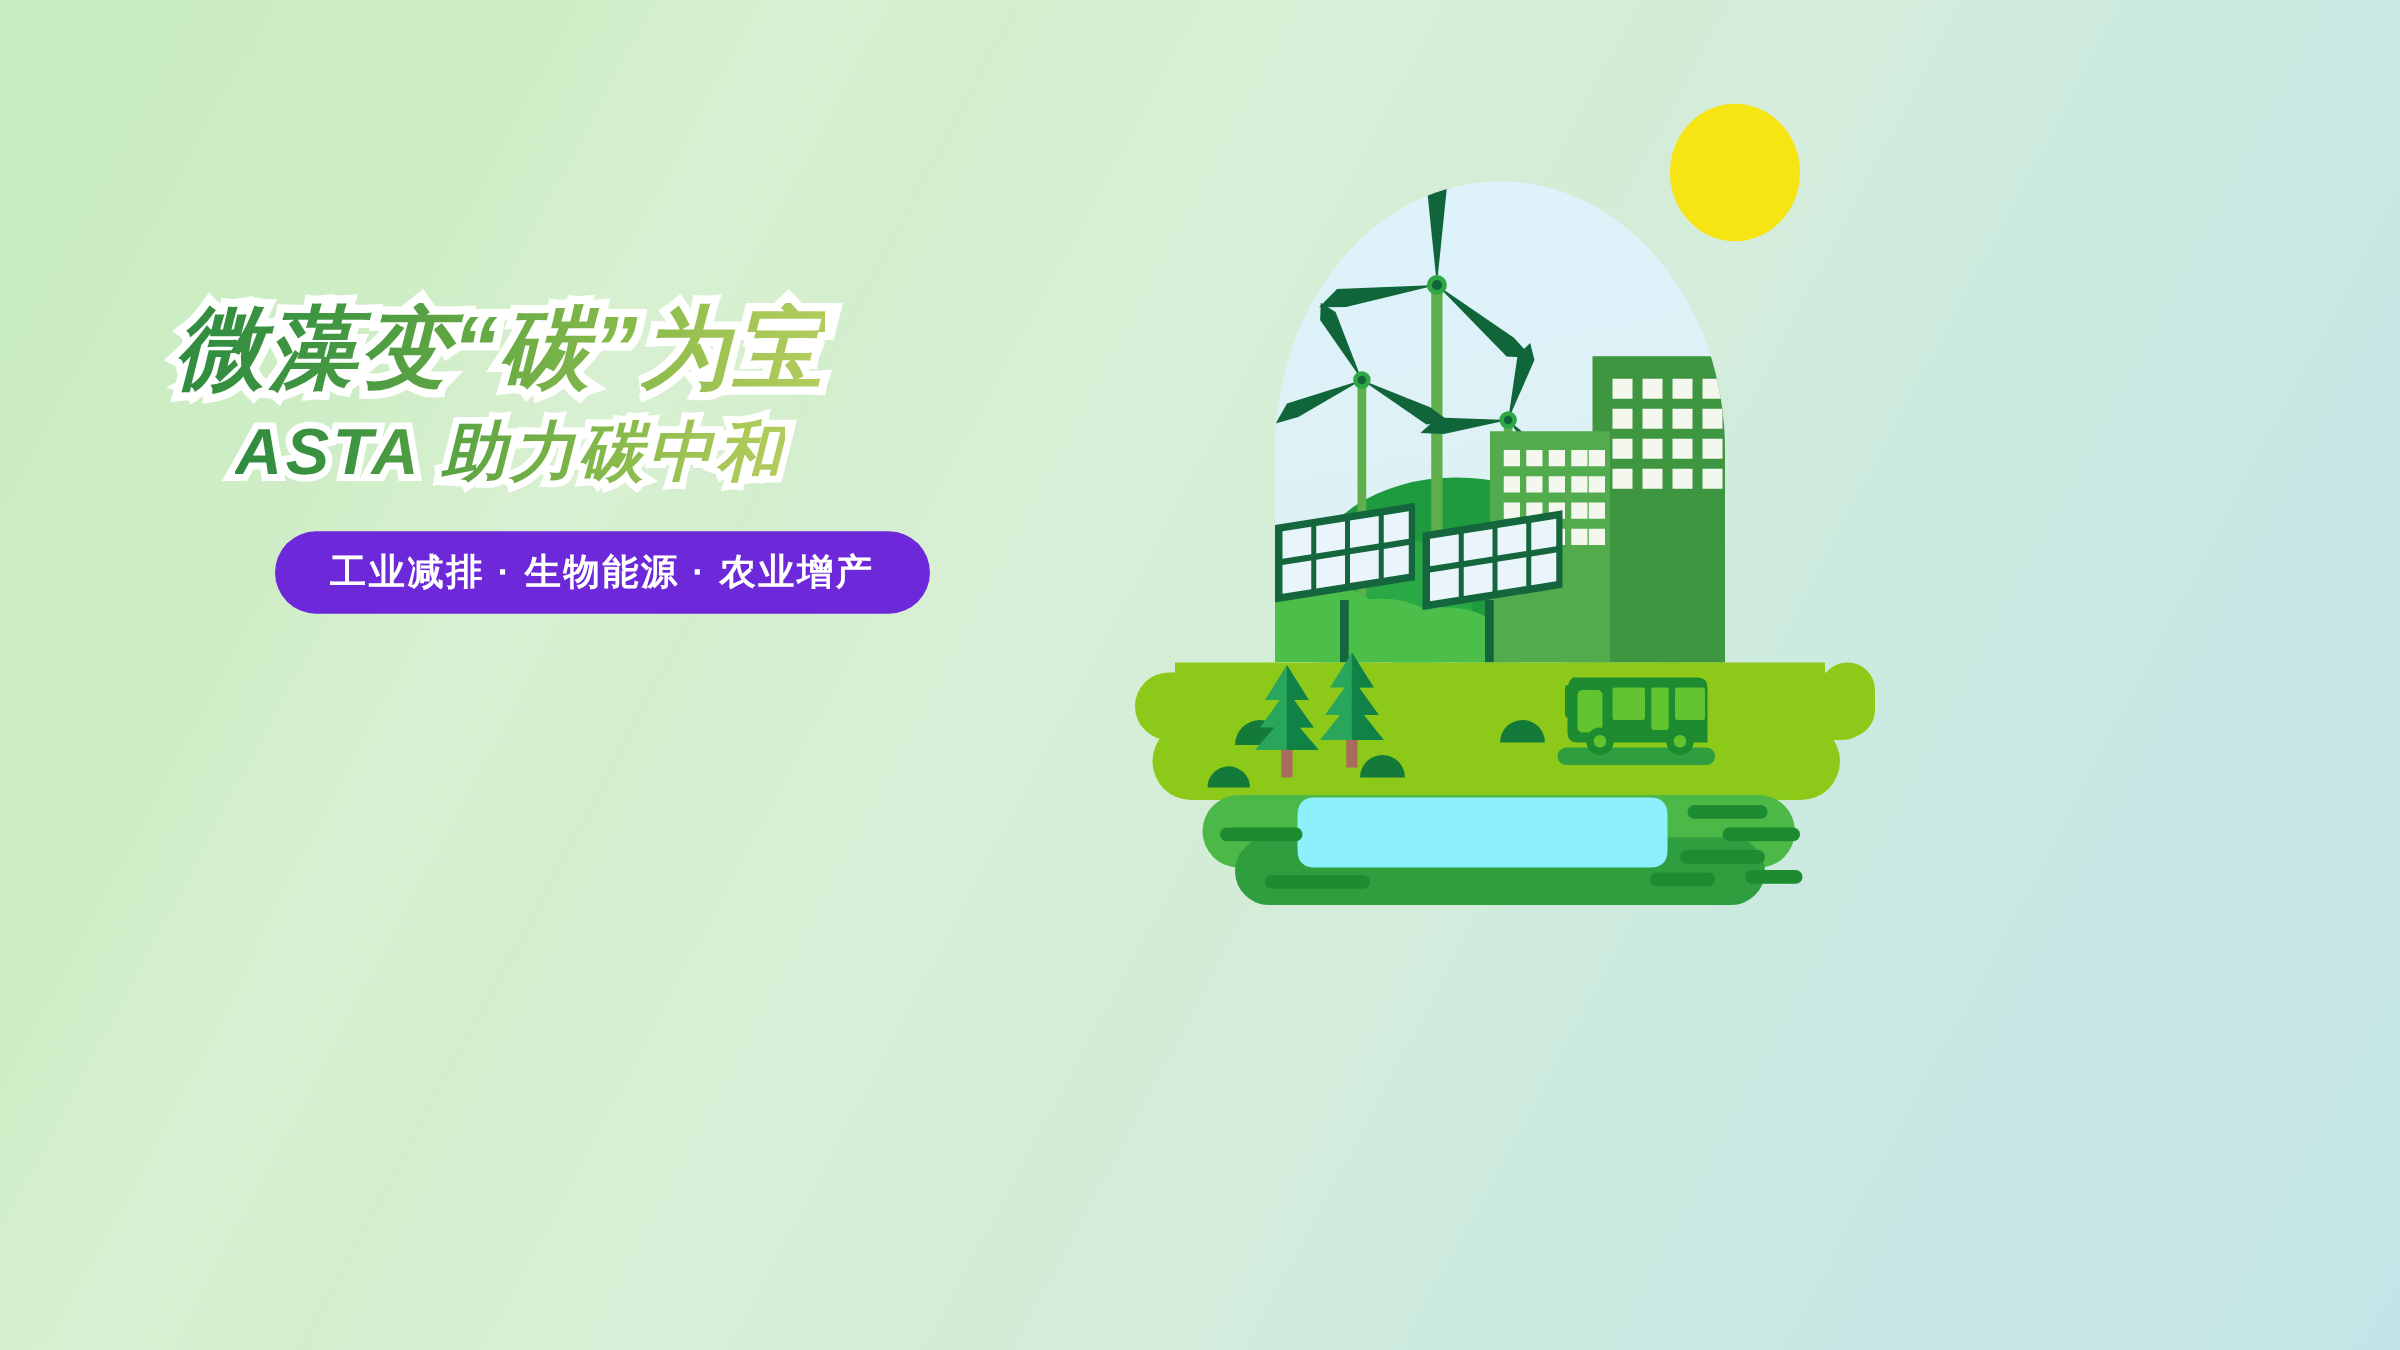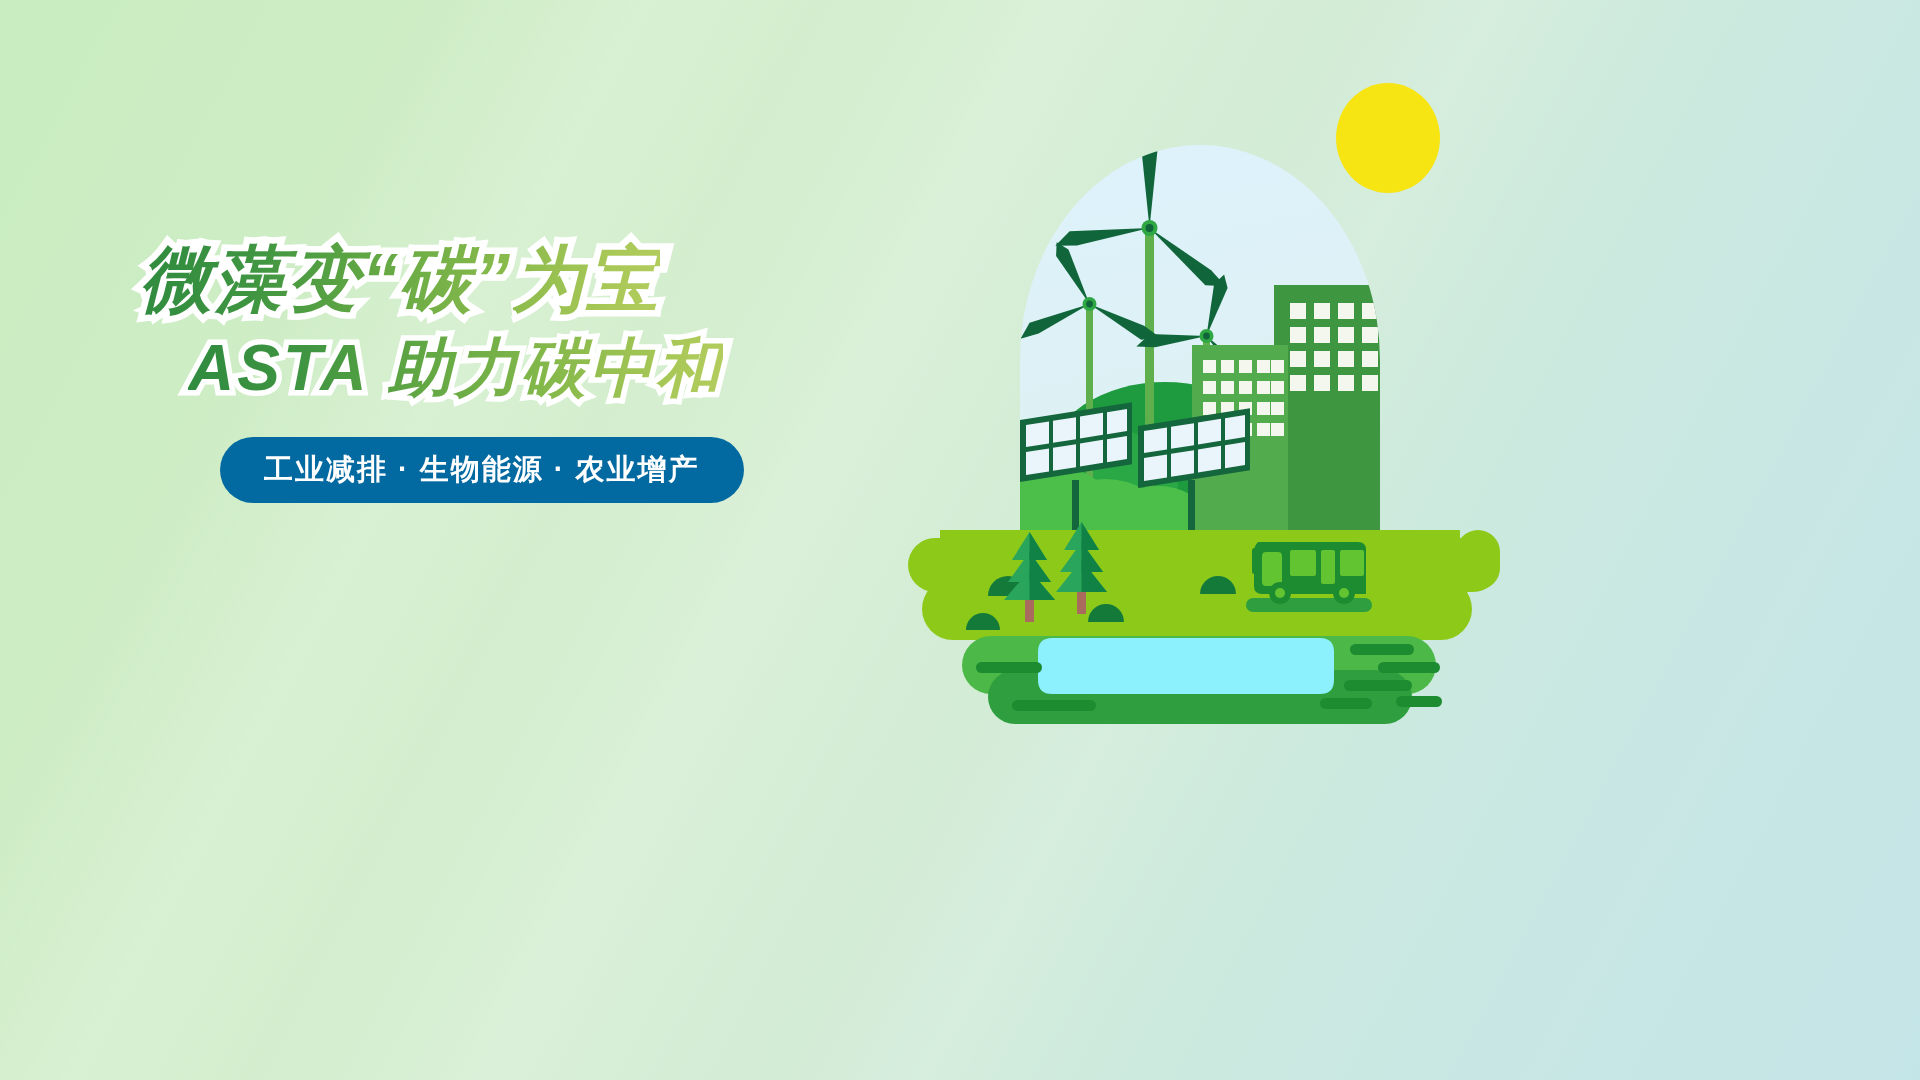--- a/index.html
+++ b/index.html
@@ -49,27 +49,27 @@
     content:attr(data-echo);
     position:absolute; left:0; top:0;
     z-index:-1;
     color:#ffffff;
     -webkit-text-fill-color:#ffffff;
     -webkit-text-stroke:11px #ffffff;
     paint-order:stroke fill;
   }
   .headline { font-size:72px; }
   .headline::before { -webkit-text-stroke-width:13px; }
-  .subhead { font-size:64px; margin-top:18px; margin-left:48px; letter-spacing:3px; }
+  .subhead { font-size:52px; margin-top:18px; margin-left:48px; letter-spacing:3px; }
   .subhead::before { -webkit-text-stroke-width:11px; }
 
   .pill {
     margin-top:36px; margin-left:80px;
     display:inline-flex; align-items:center; justify-content:center;
-    background:#0369a1;
+    background:#6d28d9;
     color:#ffffff;
     border-radius:999px;
     padding:13px 44px;
     font-size:29px;
     font-weight:700;
     letter-spacing:2px;
     white-space:nowrap;
   }
 
   

